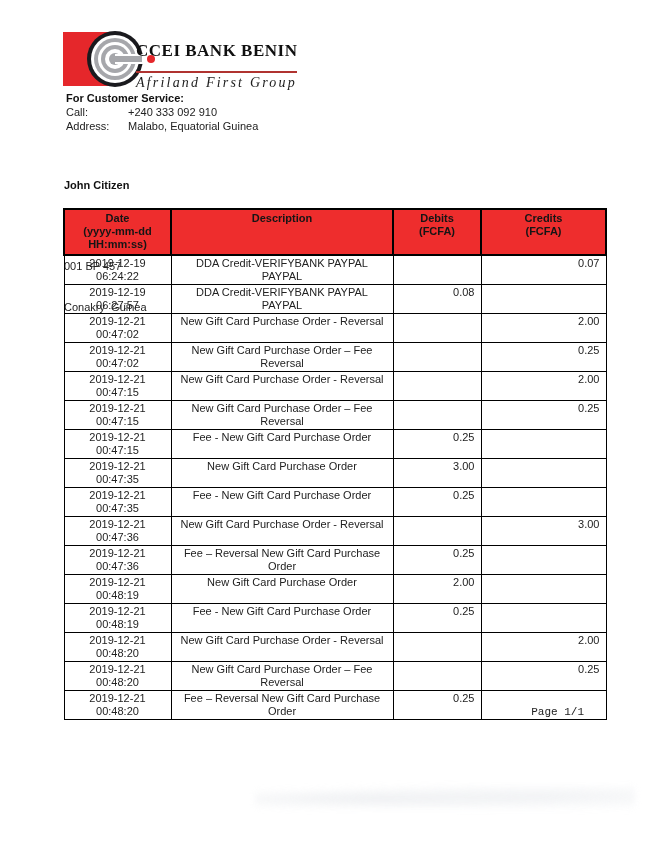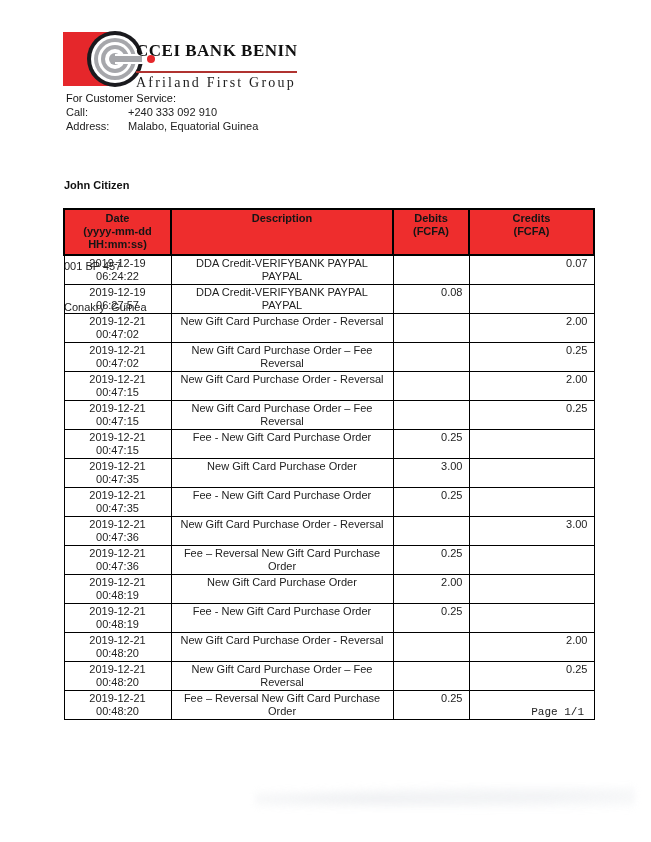--- a/index.html
+++ b/index.html
@@ -41,25 +41,26 @@
     color: #101010;
     border-bottom: 2px solid var(--underline-red, #B03330);
     padding-bottom: 10px;
   }
   .group-name {
     font-family: "Liberation Serif", serif;
     font-size: 14px;
     letter-spacing: 2.2px;
     color: #1d1d1d;
     margin-top: 2px;
+    font-style: italic;
   }
 
   
   .cs-block { position: absolute; left: 66px; top: 91px; font-size: 11px; line-height: 14px; }
-  .cs-title { font-weight: normal; color: #111; }
+  .cs-title { font-weight: bold; color: #111; }
   .cs-label { display: inline-block; width: 62px; color: #222; }
   .cs-value { color: #222; }
 
   
   .account-block { position: absolute; right: 58px; top: 103px; text-align: right; font-size: 11px; line-height: 13px; }
   .acct-label { font-weight: bold; color: #111; }
 
   
   .customer-block { position: absolute; left: 64px; top: 152px; font-size: 11px; line-height: 13.5px; white-space: pre-wrap; }
   .cust-name { font-weight: bold; color: #111; }
@@ -86,21 +87,21 @@
   .txn-table td {
     border: 1px solid #000;
     vertical-align: top;
     padding: 1px 6px 2px;
     line-height: 12.5px;
     height: 25px;
     color: #222;
   }
   .col-date { width: 107px; }
   .col-desc { width: 222px; }
-  .col-debit { width: 76px; }
+  .col-debit { width: 88px; }
   .col-credit { width: 125px; }
   .c-date { text-align: center; }
   .c-desc { text-align: center; white-space: pre-line; }
   .c-debit, .c-credit { text-align: right; }
 
   
   .page-footer { position: absolute; right: 67px; top: 706px; font-size: 11px; color: #222; font-family: Liberation Mono, monospace; }
 
   
   .smudge {

